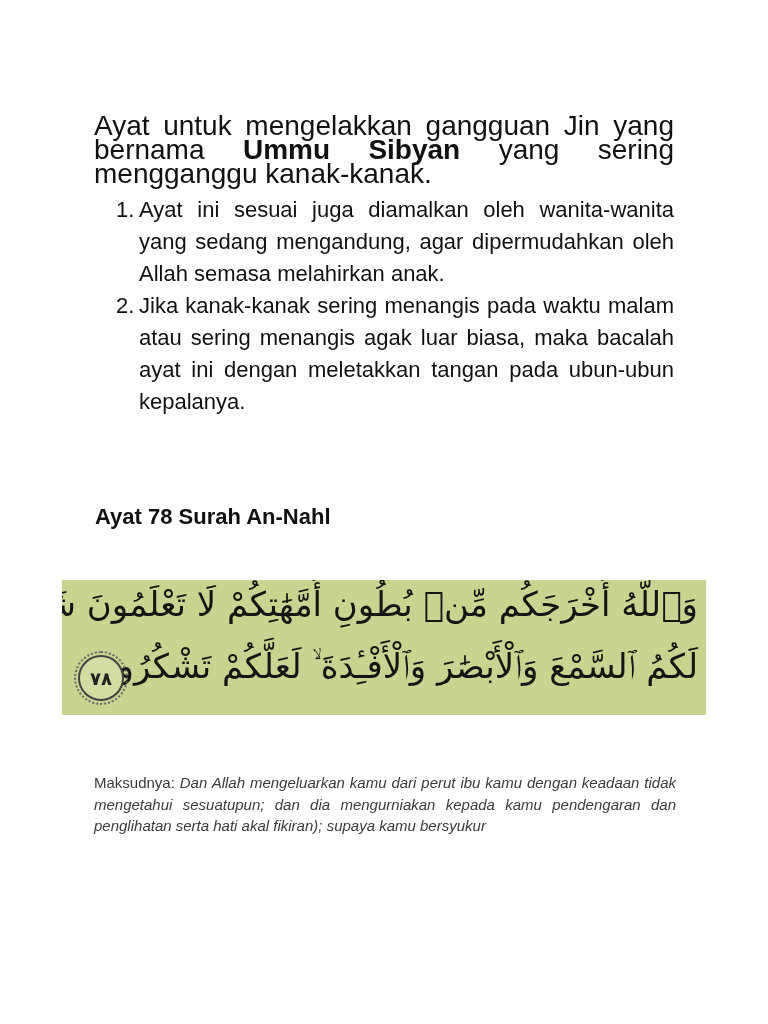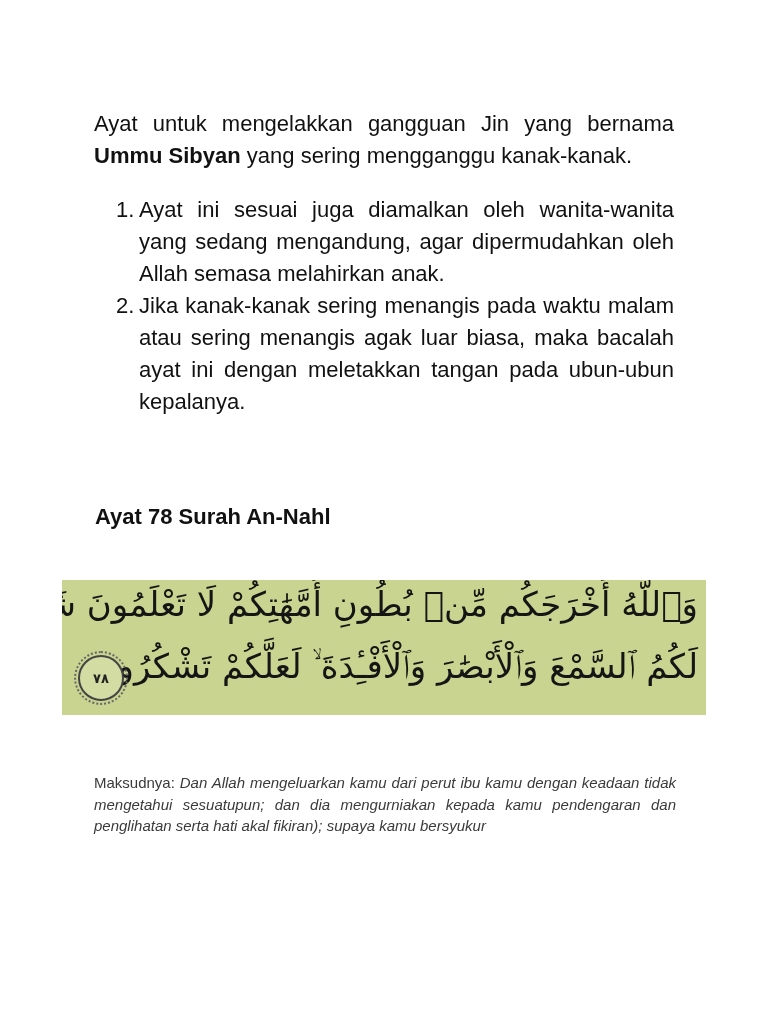--- a/index.html
+++ b/index.html
@@ -1,27 +1,27 @@
 <!DOCTYPE html>
 <html><head>
 <meta charset="utf-8">
 <style>
   html, body { margin: 0; padding: 0; background: #ffffff; }
   body { width: 768px; height: 1024px; position: relative; overflow: hidden; color: #111; font-family: "Liberation Sans", sans-serif; }
-  .intro { position: absolute; left: 94px; top: 86px; width: 580px; font-size: 22px; line-height: 32px; text-align: justify; }
+  .intro { position: absolute; left: 94px; top: 86px; width: 580px; font-size: 28px; line-height: 24px; text-align: justify; }
   .intro b { font-weight: bold; }
   .list { position: absolute; left: 94px; top: 194px; width: 580px; margin: 0; padding: 0; list-style: none; font-size: 22px; line-height: 32px; }
   .list li { position: relative; padding-left: 45px; text-align: justify; }
   .list .num { position: absolute; left: 22px; top: 0; }
   .heading { position: absolute; left: 94px; top: 503px; font-size: 22px; font-weight: bold; margin: 1px; }
   .verse-box { position: absolute; left: 62px; top: 580px; width: 644px; height: 135px; background: #c9d491; overflow: hidden; }
   .verse-line { position: absolute; right: 8px; left: 8px; font-family: "DejaVu Sans", sans-serif; font-size: 34px; color: #151515; direction: rtl; text-align: justify; text-align-last: justify; white-space: nowrap; }
   .verse-line.l1 { top: 4px; }
   .verse-line.l2 { top: 66px; right: 8px; left: 70px; }
-  .ayah-marker { position: absolute; left: 16px; top: 75px; width: 46px; height: 46px; border-radius: 50%; border: 2px solid #444; box-sizing: border-box; display: flex; align-items: center; justify-content: center; font-family: "DejaVu Sans", sans-serif; font-size: 13px; font-weight: bold; color: #222; background: #d3dca3; }
+  .ayah-marker { position: absolute; left: 16px; top: 75px; width: 46px; height: 46px; border-radius: 50%; border: 2px solid #444; box-sizing: border-box; display: flex; align-items: center; justify-content: center; font-family: "DejaVu Sans", sans-serif; font-size: 18px; font-weight: bold; color: #222; background: #d3dca3; }
   .ayah-marker::before { content: ""; position: absolute; inset: -6px; border-radius: 50%; border: 2px dotted #666; }
   .translation { position: absolute; left: 94px; top: 757px; width: 582px; font-size: 15px; line-height: 21.5px; color: #3a3a3a; text-align: justify; }
   .translation i { font-style: italic; }
 </style>
 </head>
 <body>
 
 <p class="intro"><span>Ayat untuk mengelakkan gangguan Jin yang bernama </span><b>Ummu Sibyan</b><span> yang sering mengganggu kanak-kanak.</span></p>
 
 <ol class="list">

